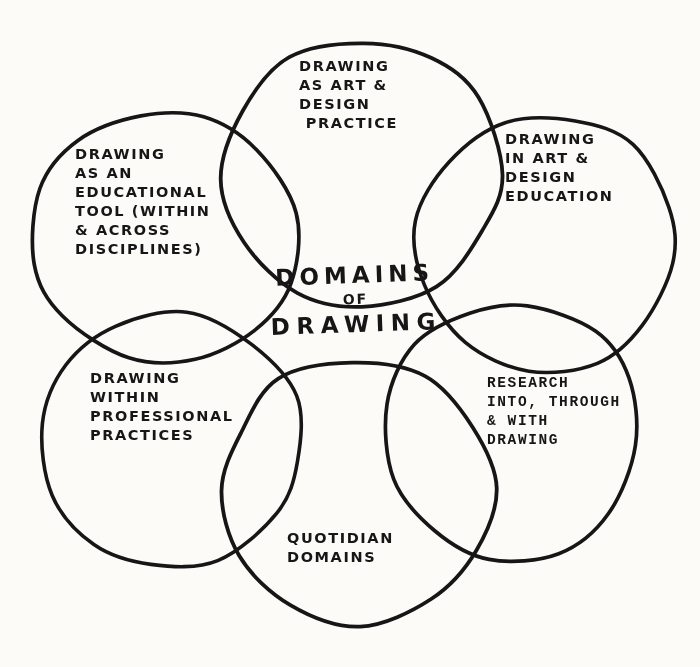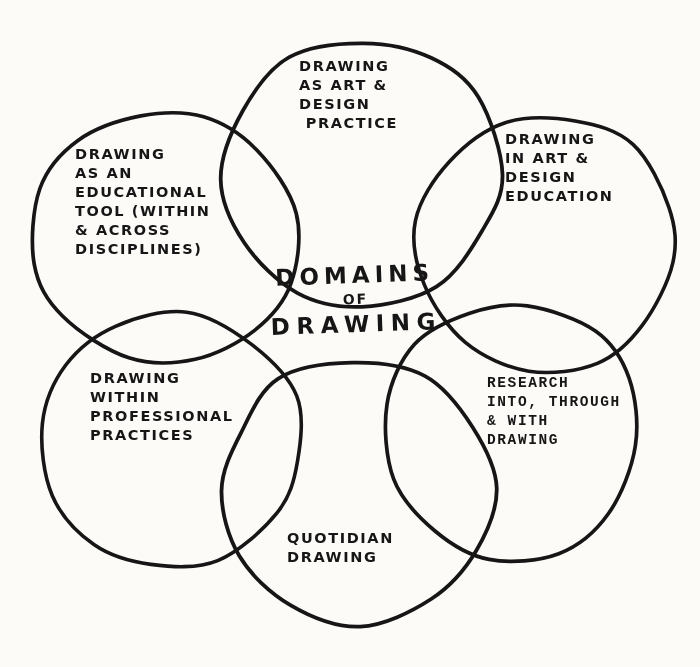--- a/index.html
+++ b/index.html
@@ -84,21 +84,21 @@
 IN ART &amp;
 DESIGN
 EDUCATION</div>
 
   <div class="label" style="left:487px; top:374px;font-family:Liberation Mono, monospace;">RESEARCH
 INTO, THROUGH
 &amp; WITH
 DRAWING</div>
 
   <div class="label" style="left:287px; top:529px;">QUOTIDIAN
-DRAWING</div>
+DOMAINS</div>
 
   <div class="label" style="left:90px; top:369px;">DRAWING
 WITHIN
 PROFESSIONAL
 PRACTICES</div>
 
   <div class="label" style="left:75px; top:145px;">DRAWING
 AS AN
 EDUCATIONAL
 TOOL (WITHIN

